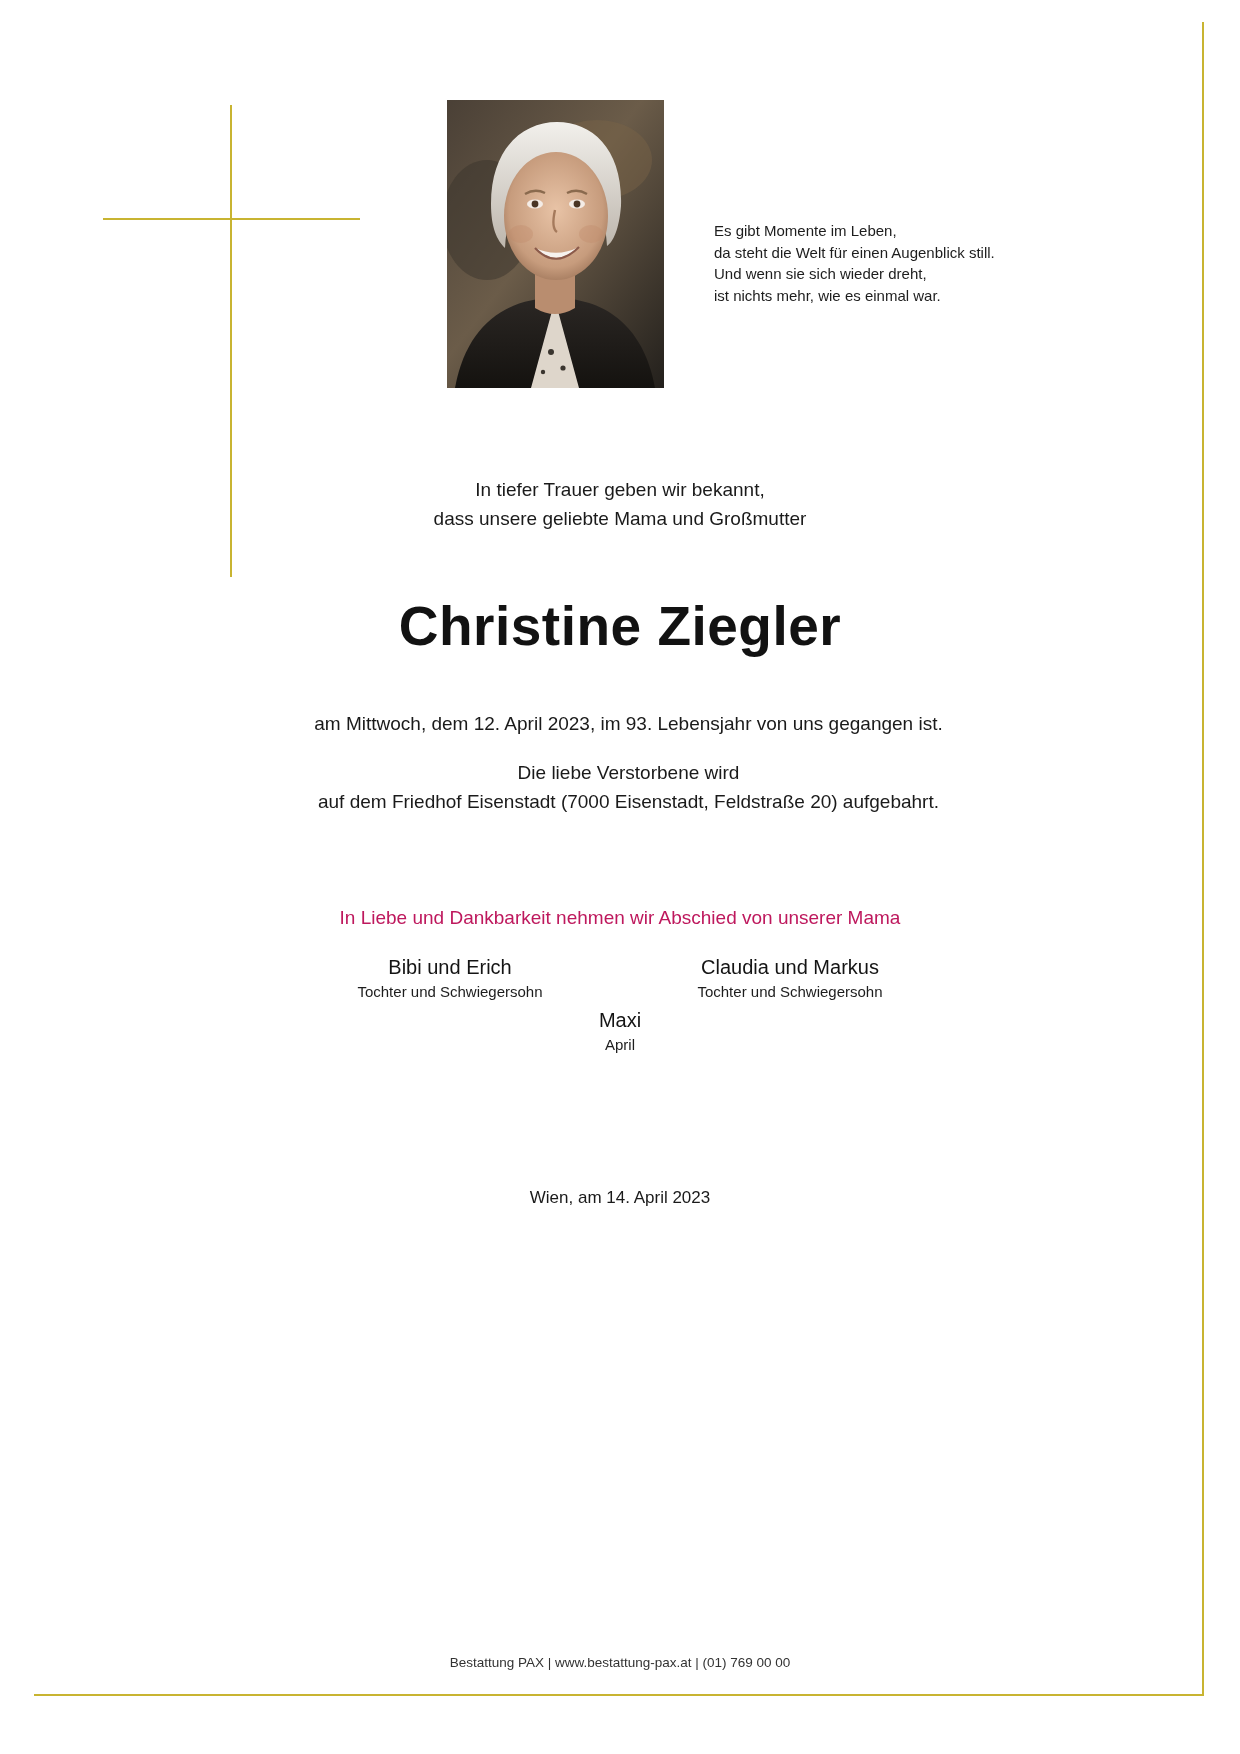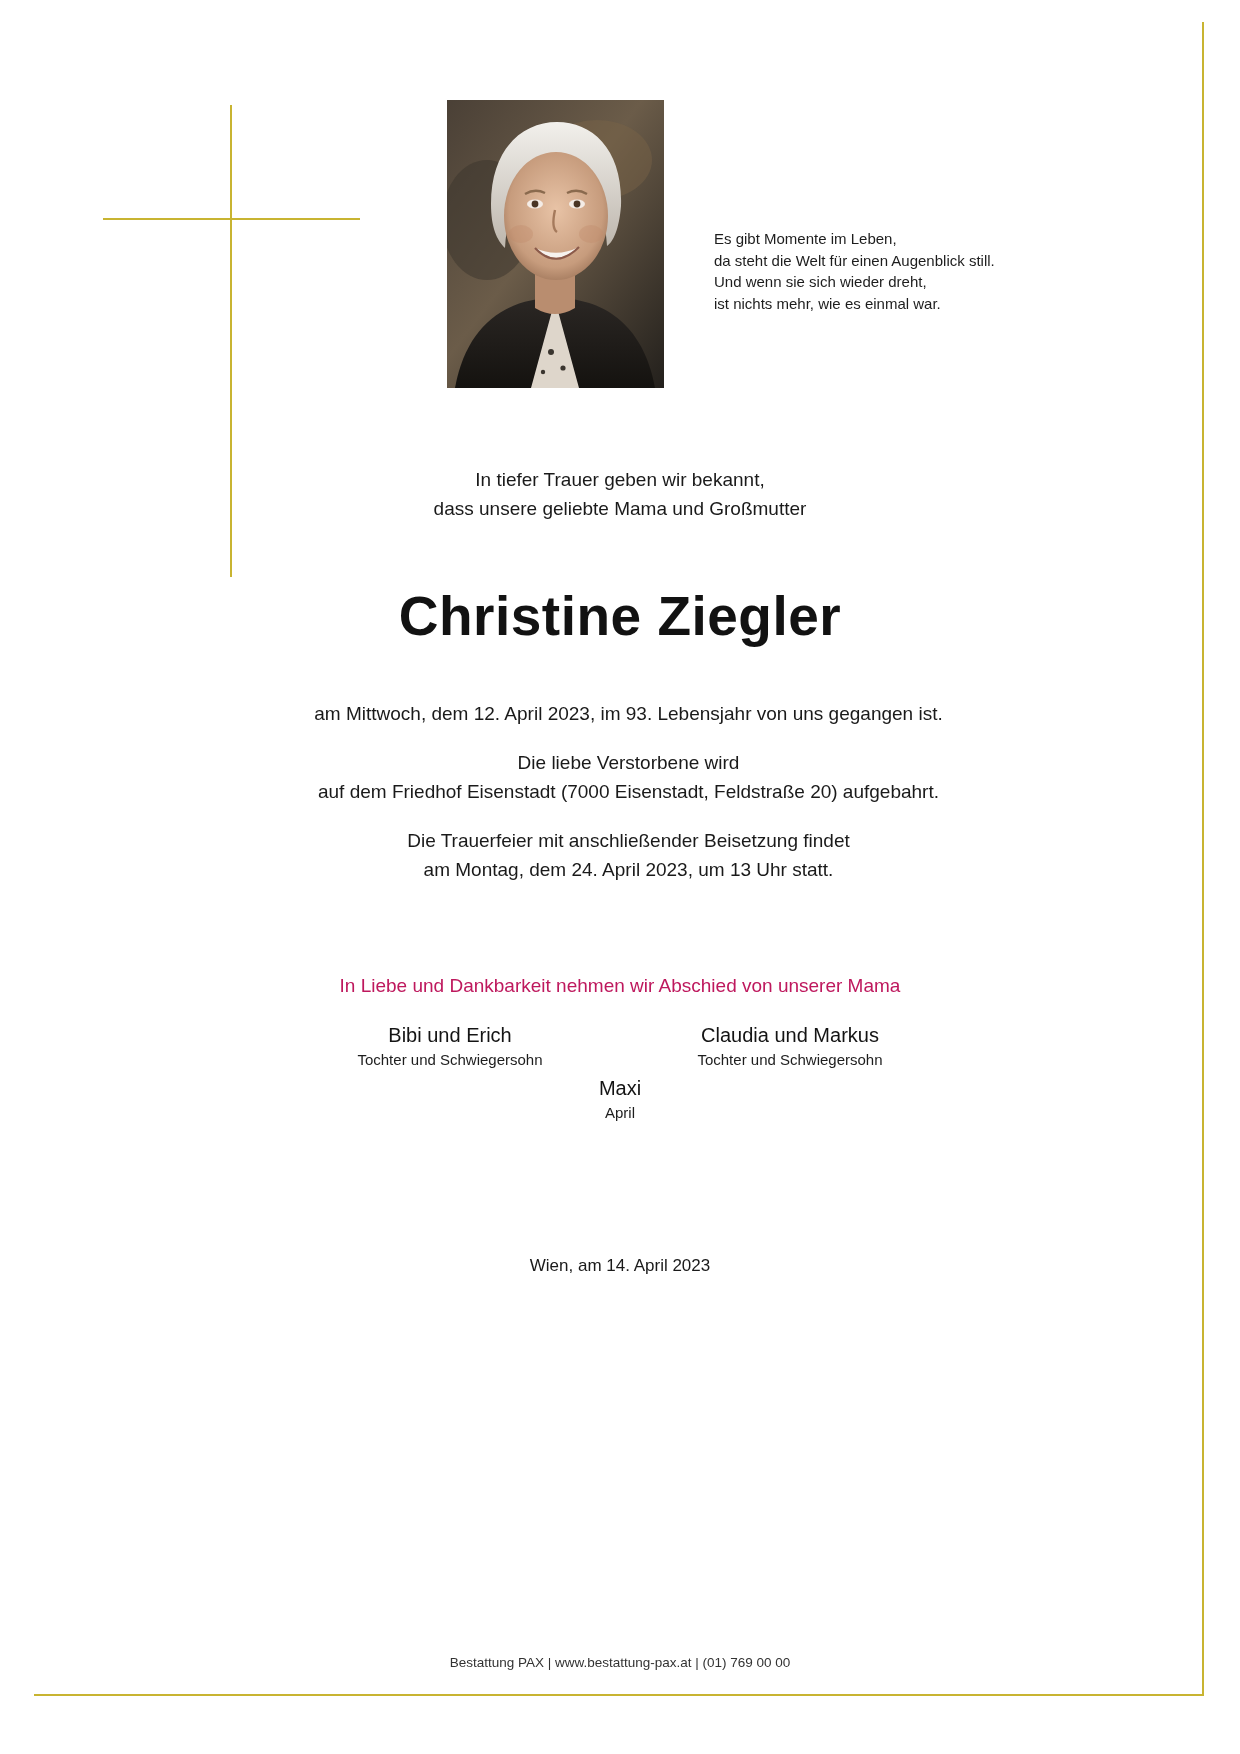--- a/index.html
+++ b/index.html
@@ -67,35 +67,35 @@
     height: 288px;
     overflow: hidden;
     background: #2a2620;
   }
   .portrait svg { display: block; width: 100%; height: 100%; }
 
   
   .quote {
     position: absolute;
     left: 714px;
-    top: 228px;
+    top: 220px;
     width: 340px;
     font-size: 15px;
     line-height: 21.5px;
     color: #1d1d1d;
     text-align: left;
     white-space: pre-line;
   }
 
   
   .main {
     position: absolute;
     left: 0;
     right: 0;
-    top: 465px;
+    top: 475px;
     text-align: center;
   }
 
   .intro {
     font-size: 19px;
     line-height: 29px;
     color: #1a1a1a;
     white-space: pre-line;
     margin-bottom: 0;
   }
@@ -248,22 +248,20 @@
 
     <div class="intro">In tiefer Trauer geben wir bekannt,
 dass unsere geliebte Mama und Großmutter</div>
 
     <div class="name">Christine Ziegler</div>
 
     <div class="passage">
       <p>am Mittwoch, dem 12. April 2023, im 93. Lebensjahr von uns gegangen ist.</p>
       <p>Die liebe Verstorbene wird
 auf dem Friedhof Eisenstadt (7000 Eisenstadt, Feldstraße 20) aufgebahrt.</p>
-      <p>Die Trauerfeier mit anschließender Beisetzung findet
-am Montag, dem 24. April 2023, um 13 Uhr statt.</p>
     </div>
 
     <div class="farewell-heading">In Liebe und Dankbarkeit nehmen wir Abschied von unserer Mama</div>
 
     <div class="family">
       <div class="family-row">
         <div class="family-member">
           <div class="member-name">Bibi und Erich</div>
           <div class="member-relation">Tochter und Schwiegersohn</div>
         </div>

